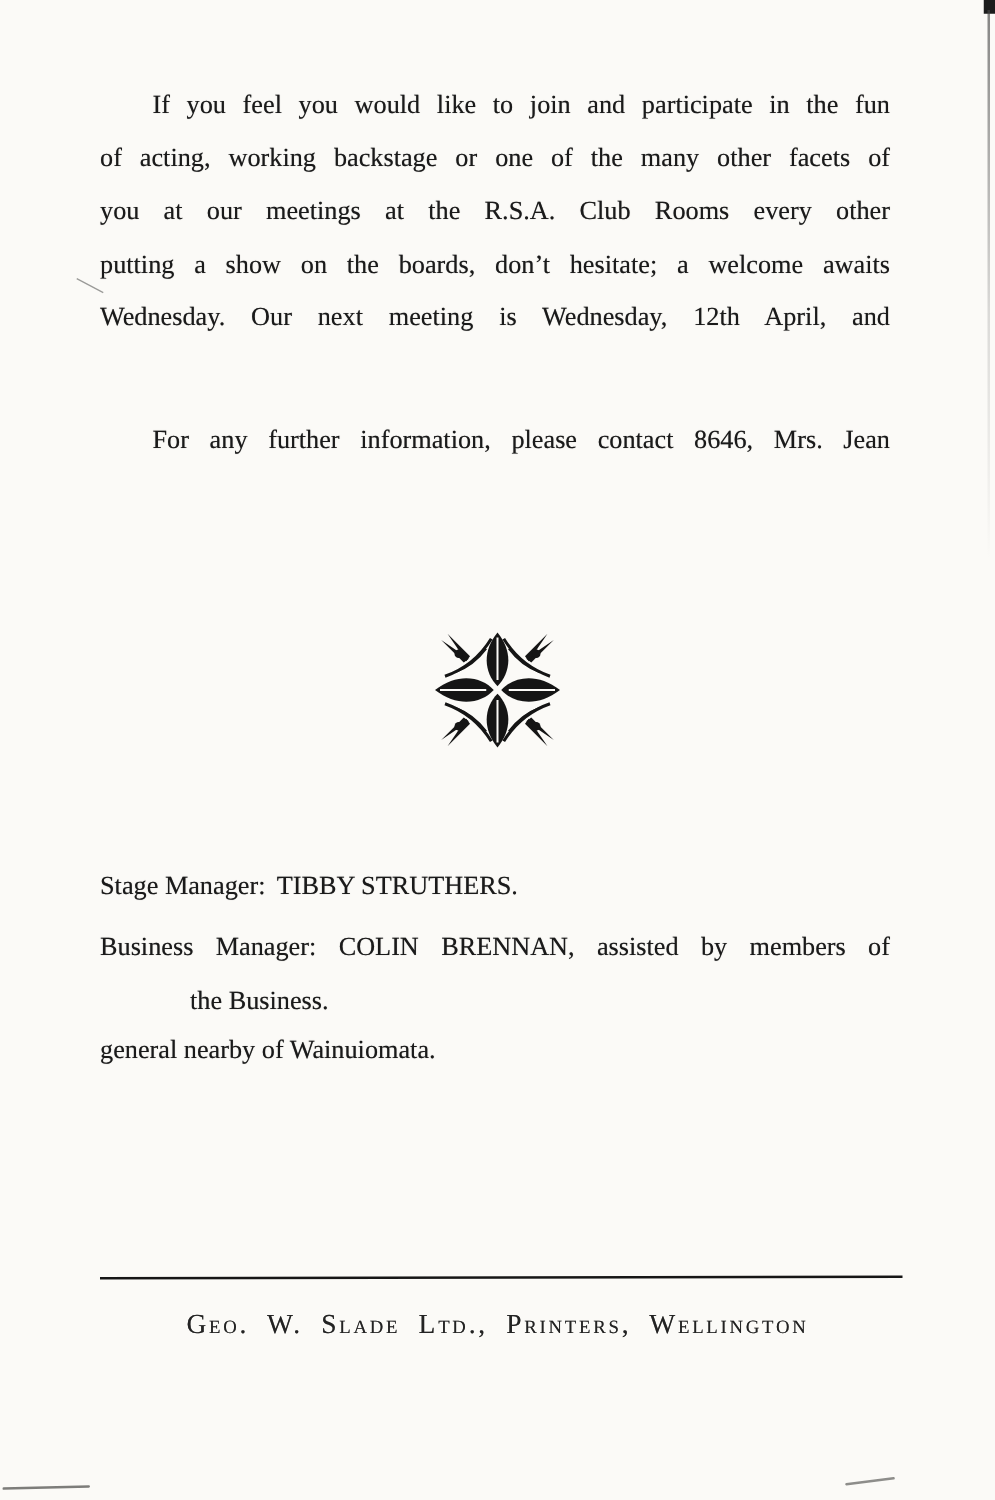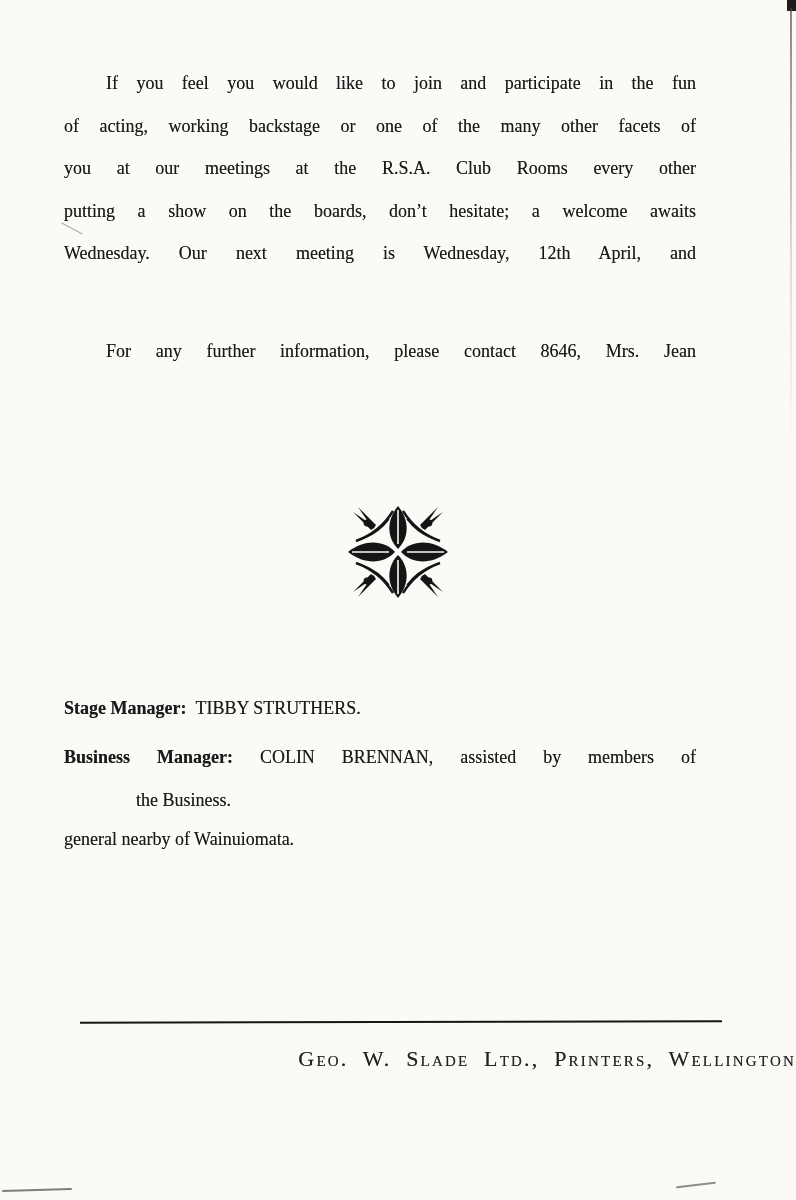--- a/index.html
+++ b/index.html
@@ -11,31 +11,31 @@
     position: relative;
     width: 796px;
     height: 1200px;
     background: #fbfaf7;
     overflow: hidden;
     font-family: "Liberation Serif", "DejaVu Serif", serif;
     color: #1a1a1a;
   }
   .block {
     position: absolute;
-    left: 64px;
+    left: 80px;
     width: 632px;
-    font-size: 18px;
+    font-size: 21px;
     line-height: 42.5px;
     text-shadow: 0 0 0.6px rgba(10,10,10,0.55);
   }
   .line { text-align: justify; }
   .jl { text-align-last: justify; }
   .ind { text-indent: 42px; }
   .ind2 { text-indent: 72px; }
-  .b { font-weight: bold; }
+  .b { font-weight: normal; }
   .label { margin-right: 9px; }
   .ornament-wrap {
     position: absolute;
     left: 343px;
     top: 503px;
     width: 110px;
     height: 98px;
   }
   .rule {
     position: absolute;
@@ -44,21 +44,21 @@
     width: 642px;
     height: 2px;
     background: #161616;
     transform: rotate(-0.12deg);
   }
   .printer {
     position: absolute;
     left: 0;
     top: 1046px;
     width: 796px;
-    text-align: right;
+    text-align: center;
     font-size: 22px;
     font-variant: small-caps;
     letter-spacing: 2.2px;
     word-spacing: 7px;
     color: #232323;
     text-shadow: 0 0 0.5px rgba(10,10,10,0.5);
   }
   
   .corner-notch {
     position: absolute;

